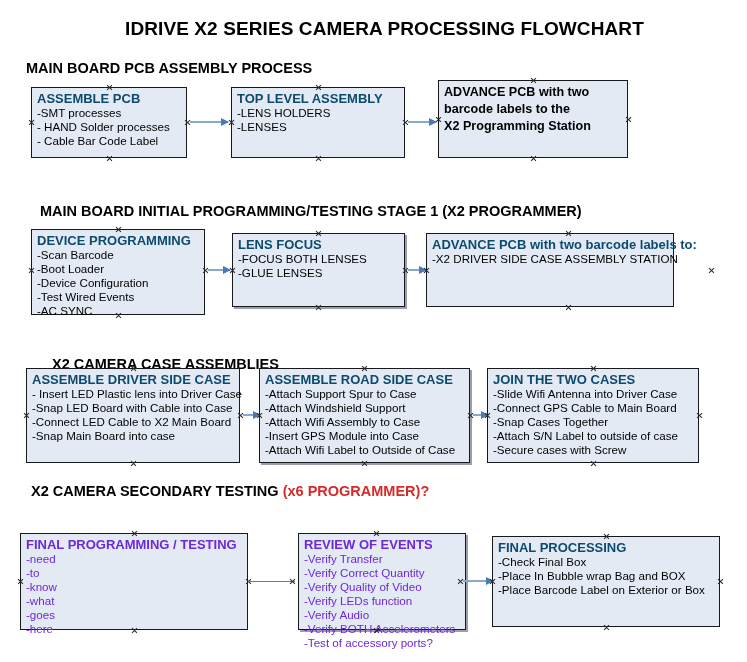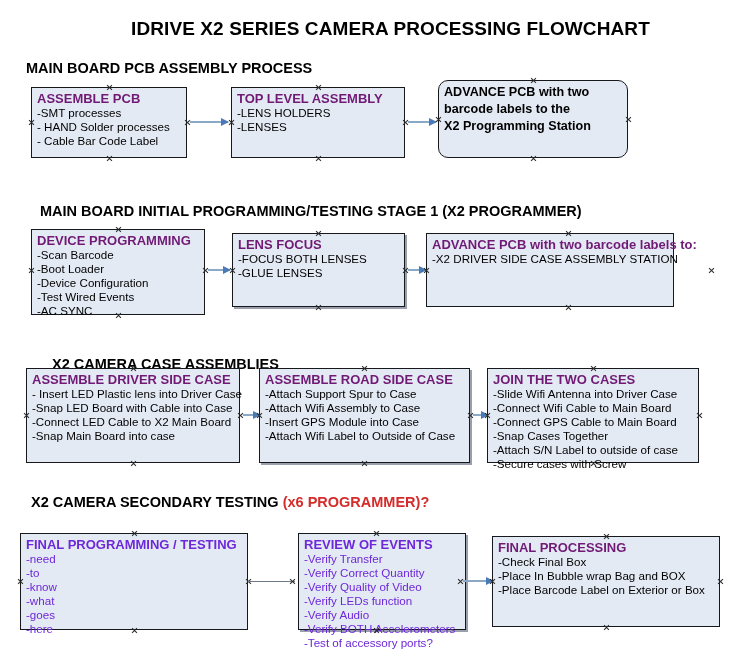--- a/index.html
+++ b/index.html
@@ -20,21 +20,21 @@
     width: 747px;
     height: 662px;
   }
   .title {
     position: absolute;
     font-weight: bold;
     color: #000000;
     white-space: nowrap;
   }
   #doc-title {
-    left: 131px;
+    left: 125px;
     top: 18px;
     font-size: 19px;
     letter-spacing: 0.1px;
   }
   .section-head {
     position: absolute;
     font-weight: bold;
     font-size: 14.5px;
     color: #000000;
     white-space: nowrap;
@@ -49,21 +49,21 @@
     border: 1.4px solid #16181c;
     padding: 3px 4px 3px 5px;
   }
   .node.shadow {
     box-shadow: 2px 2px 0 0 #9aa0ab;
   }
   .node .hdr {
     font-weight: bold;
     font-size: 13px;
     line-height: 15px;
-    color: #701a75;
+    color: #0c4a6e;
     white-space: nowrap;
   }
   .node .itm {
     font-size: 11.6px;
     line-height: 14px;
     color: #000000;
     white-space: nowrap;
   }
   .node.allbold .itm {
     font-weight: bold;
@@ -147,21 +147,21 @@
   </div>
   <div class="handle" style="left:318px; top:87px;"></div>
   <div class="handle" style="left:318px; top:158px;"></div>
   <div class="handle" style="left:231px; top:122px;"></div>
   <div class="handle" style="left:405px; top:122px;"></div>
 
   <div class="connector" style="left:408px; top:121px; width:28px;">
       <span class="head"></span>
     </div>
 
-  <div class="node allbold" style="left:438px; top:80px; width:190px; height:78px;border-radius:10px;">
+  <div class="node allbold" style="left:438px; top:80px; width:190px; height:78px;">
     <div class="itm">ADVANCE PCB with two</div>
     <div class="itm">barcode labels to the</div>
     <div class="itm"> X2 Programming Station</div>
   </div>
   <div class="handle" style="left:533px; top:80px;"></div>
   <div class="handle" style="left:533px; top:158px;"></div>
   <div class="handle" style="left:438px; top:119px;"></div>
   <div class="handle" style="left:628px; top:119px;"></div>
 
   <div class="section-head" style="left:40px; top:203px;">
@@ -224,48 +224,48 @@
   <div class="handle" style="left:26px; top:415px;"></div>
   <div class="handle" style="left:240px; top:415px;"></div>
 
   <div class="connector" style="left:243px; top:414px; width:17px;">
       <span class="head"></span>
     </div>
 
   <div class="node shadow" style="left:259px; top:368px; width:211px; height:95px;">
     <div class="hdr">ASSEMBLE ROAD SIDE CASE</div>
     <div class="itm">-Attach Support Spur to Case</div>
+    <div class="itm">-Attach Windshield Support</div>
     <div class="itm">-Attach Wifi Assembly to Case</div>
     <div class="itm">-Insert GPS Module into Case</div>
     <div class="itm">-Attach Wifi Label to Outside of Case</div>
   </div>
   <div class="handle" style="left:364px; top:368px;"></div>
   <div class="handle" style="left:364px; top:463px;"></div>
   <div class="handle" style="left:259px; top:415px;"></div>
   <div class="handle" style="left:470px; top:415px;"></div>
 
   <div class="connector" style="left:473px; top:414px; width:15px;">
       <span class="head"></span>
     </div>
 
   <div class="node" style="left:487px; top:368px; width:212px; height:95px;">
     <div class="hdr">JOIN THE TWO CASES</div>
     <div class="itm">-Slide Wifi Antenna into Driver Case</div>
-    <div class="itm">-Connect Wifi Cable to Main Board</div>
     <div class="itm">-Connect GPS Cable to Main Board</div>
     <div class="itm">-Snap Cases Together</div>
     <div class="itm">-Attach S/N Label to outside of case</div>
     <div class="itm">-Secure cases with Screw</div>
   </div>
   <div class="handle" style="left:593px; top:368px;"></div>
   <div class="handle" style="left:593px; top:463px;"></div>
   <div class="handle" style="left:487px; top:415px;"></div>
   <div class="handle" style="left:699px; top:415px;"></div>
 
-  <div class="section-head" style="left:31px; top:494px;text-align:right;">
+  <div class="section-head" style="left:31px; top:483px;text-align:right;">
     <span>X2 CAMERA SECONDARY TESTING </span><span class="accent">(x6 PROGRAMMER)?</span>
   </div>
 
   <div class="node red" style="left:20px; top:533px; width:228px; height:97px;">
     <div class="hdr">FINAL PROGRAMMING / TESTING</div>
     <div class="itm">-need</div>
     <div class="itm">-to</div>
     <div class="itm">-know</div>
     <div class="itm">-what</div>
     <div class="itm">-goes</div>

